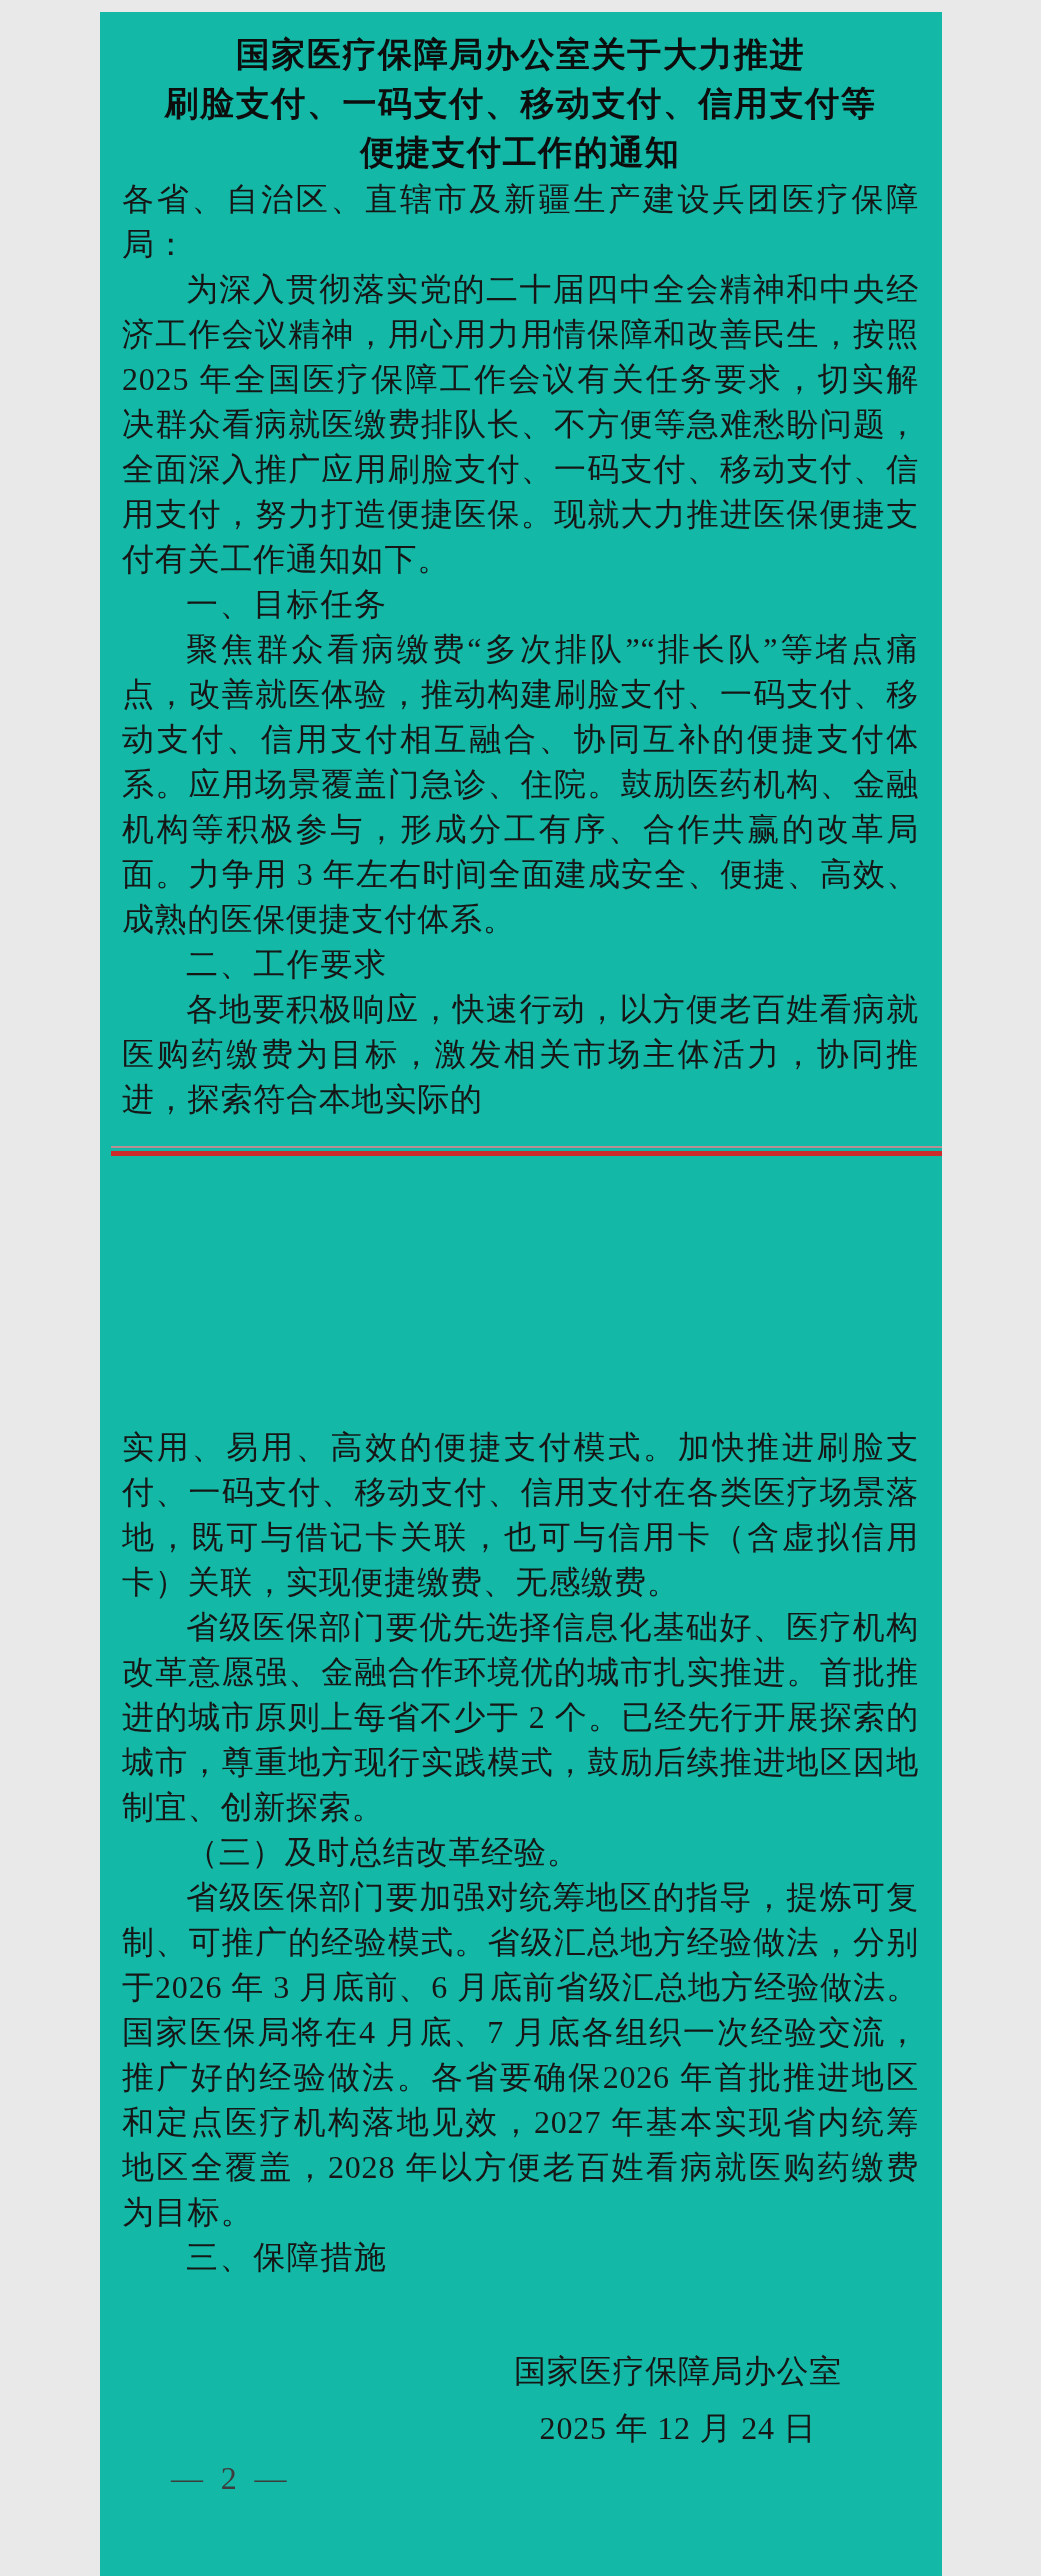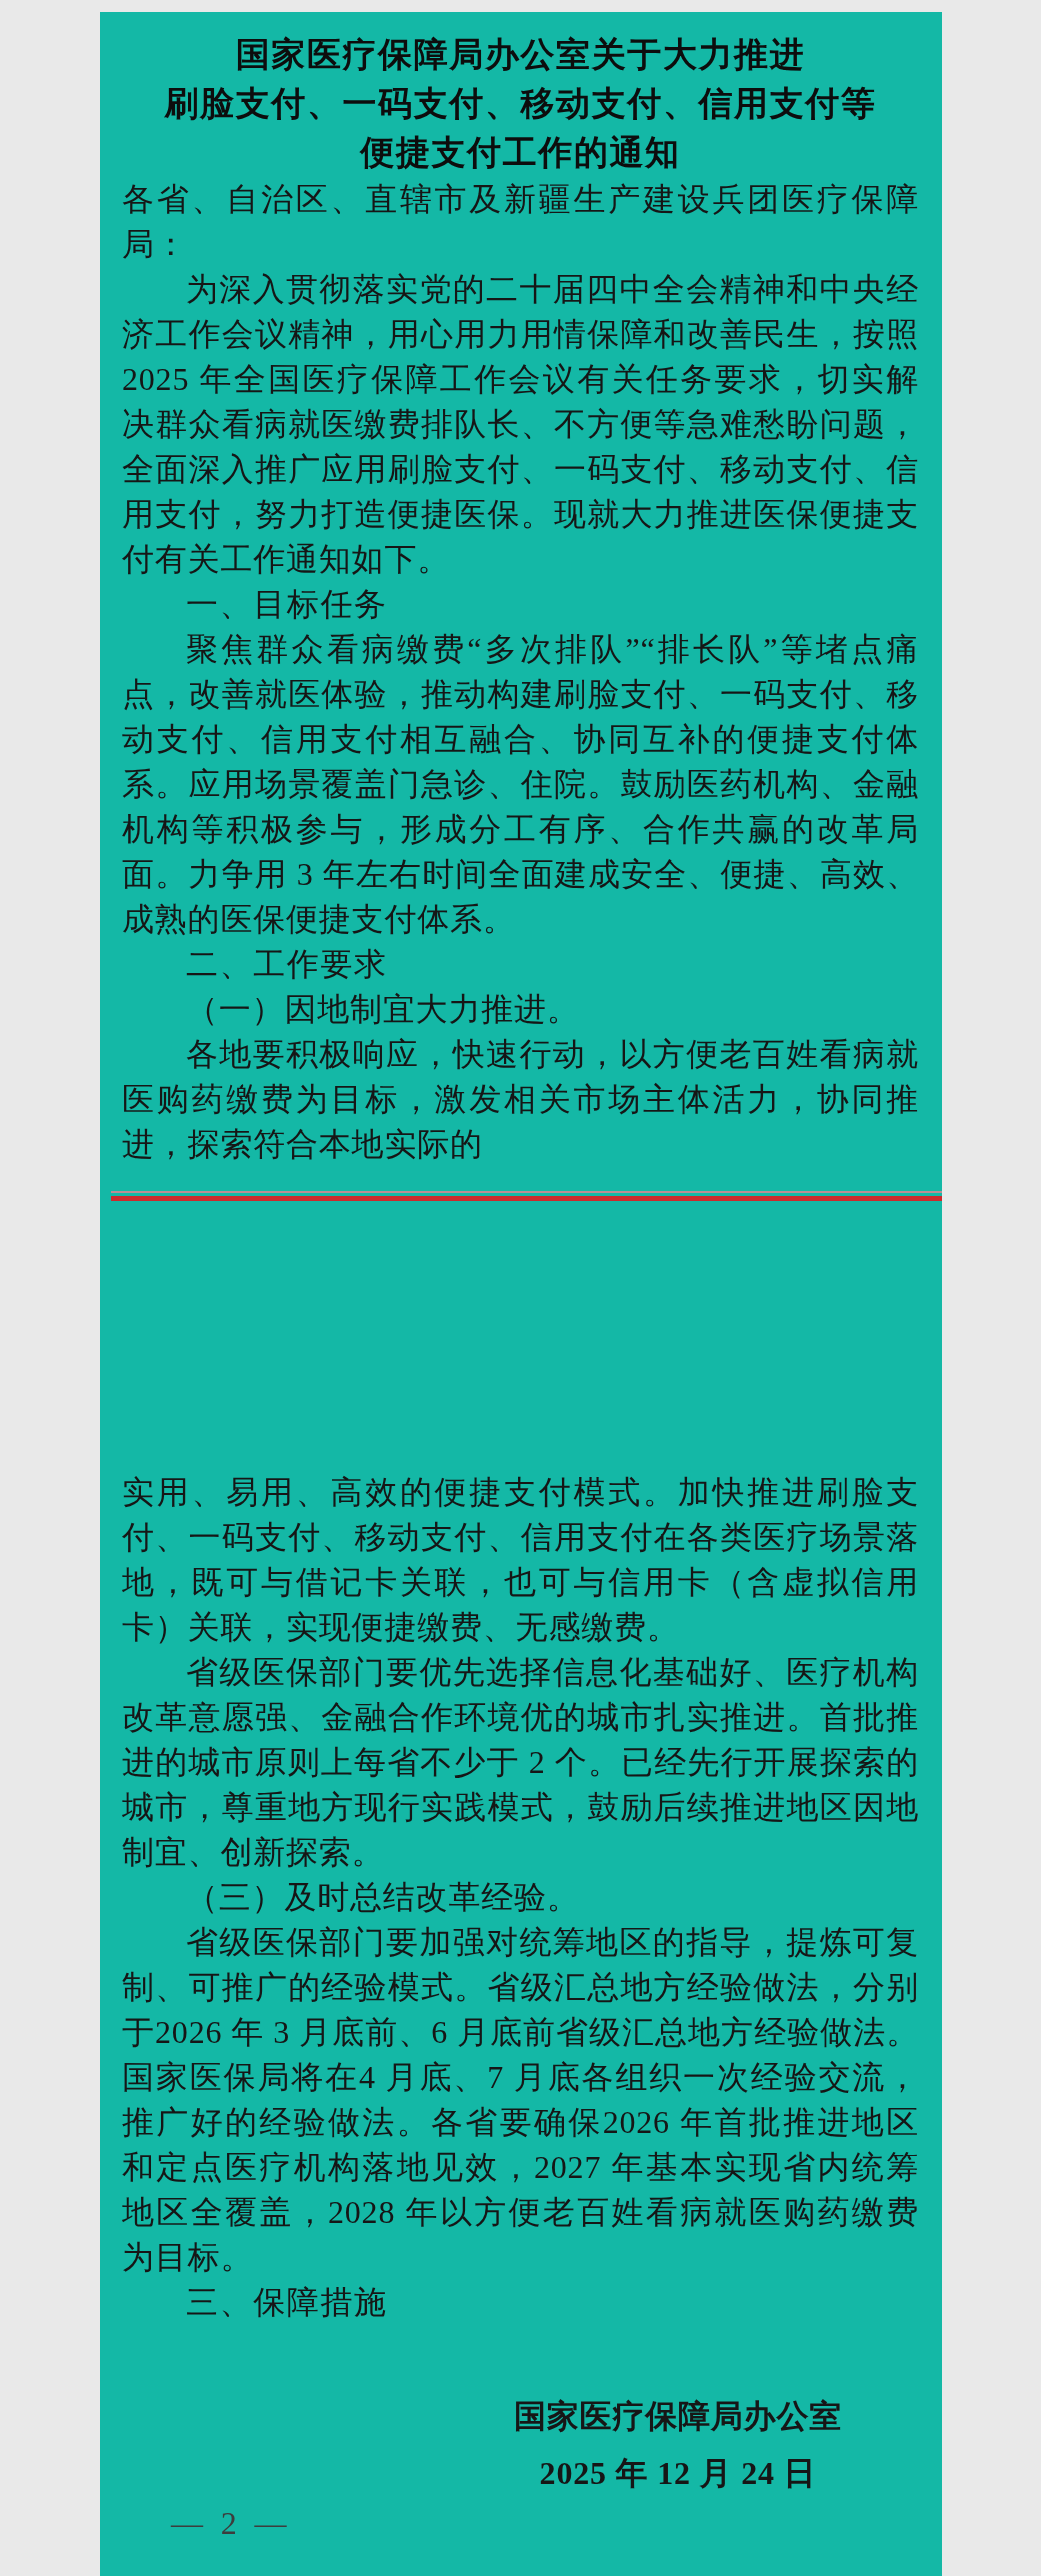--- a/index.html
+++ b/index.html
@@ -39,21 +39,21 @@
     font-weight:700;
     font-family:"Liberation Sans","DejaVu Sans",sans-serif;
     letter-spacing:1.6px;
   }
   .subheading { text-indent:2em; }
   b { font-weight:400; }
   .page-divider { margin:24.4px 0 0 -10.6px; width:857px; }
   .page-divider .thin  { height:1.6px; margin-bottom:3.3px; }
   .page-divider .thick { height:4.9px; }
   .page-gap { height:269px; }
-  .sig-wrap { text-align:right; padding-right:77px; margin-top:69px;font-weight:bold; }
+  .sig-wrap { text-align:right; padding-right:77px; margin-top:69px; }
   .sig-inner { display:inline-block; text-align:center; }
   .sig-org  { text-indent:0; }
   .sig-date { text-indent:0; margin-top:12.2px !important; }
   .page-footer {
     margin-top:4.9px !important;
     text-indent:0;
     text-align:left;
     padding-left:49px;
     color:#3d3d3d;
     letter-spacing:4.9px;
@@ -72,21 +72,20 @@
 
   <div class="body-text">
 
     <p class="salutation">各省、自治区、直辖市及新疆生产建设兵团医疗保障局：</p>
 
     <div>
         <p class="para"><span>为深入贯彻落实党的二十届四中全会精神和中央经济工作会议精神，用心用力用情保障和改善民生，按照 2025 年全国医疗保障工作会议有关任务要求，切实解决群众看病就医缴费排队长、不方便等急难愁盼问题，全面深入推广应用刷脸支付、一码支付、移动支付、信用支付，努力打造便捷医保。现就大力推进医保便捷支付有关工作通知如下。</span></p>
         <p class="heading"><b>一、目标任务</b></p>
         <p class="para"><span>聚焦群众看病缴费“多次排队”“排长队”等堵点痛点，改善就医体验，推动构建刷脸支付、一码支付、移动支付、信用支付相互融合、协同互补的便捷支付体系。应用场景覆盖门急诊、住院。鼓励医药机构、金融机构等积极参与，形成分工有序、合作共赢的改革局面。力争用 3 年左右时间全面建成安全、便捷、高效、成熟的医保便捷支付体系。</span></p>
         <p class="heading"><b>二、工作要求</b></p>
-        <p class="subheading"><span>（一）因地制宜大力推进。</span></p>
         <p class="para"><span>各地要积极响应，快速行动，以方便老百姓看病就医购药缴费为目标，激发相关市场主体活力，协同推进，探索符合本地实际的</span></p>
       </div>
 
     <div class="page-divider">
       <div class="thin" style="background-color: rgb(187, 142, 147);"></div>
       <div class="thick" style="background-color: rgb(205, 42, 44);"></div>
     </div>
 
     <div class="page-gap"></div>
 

